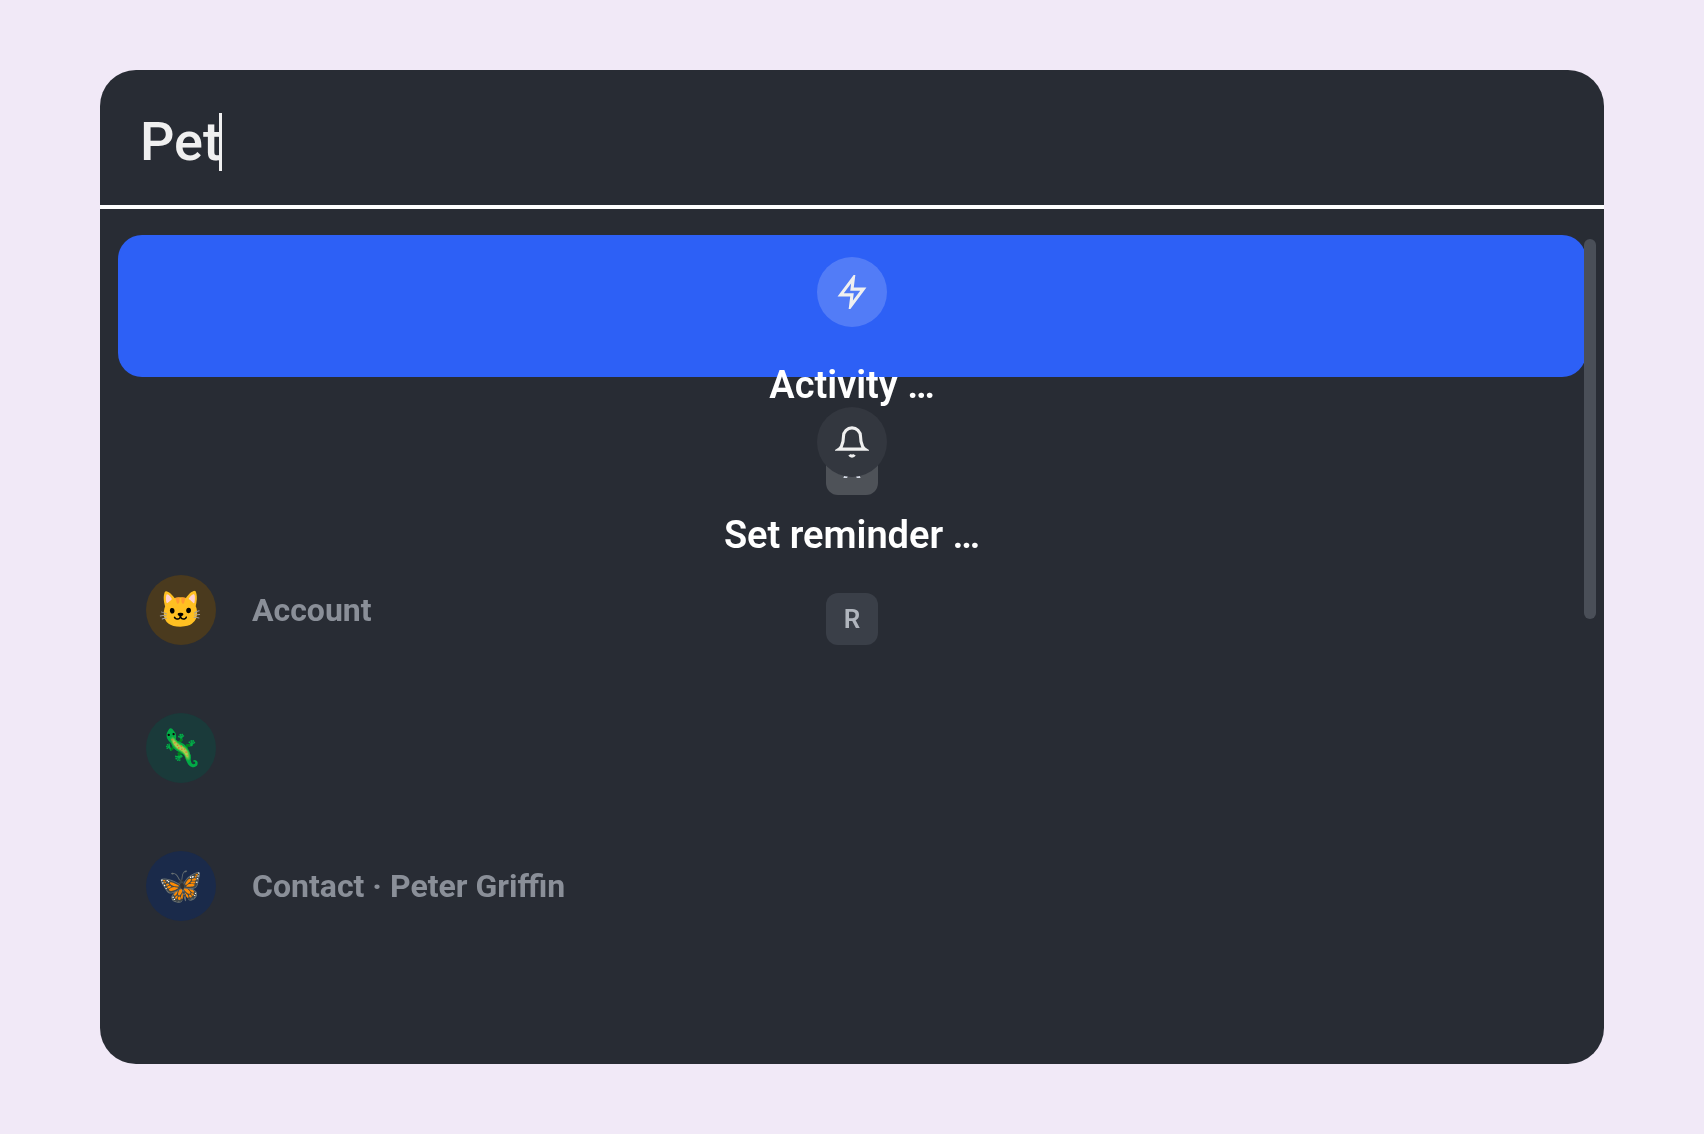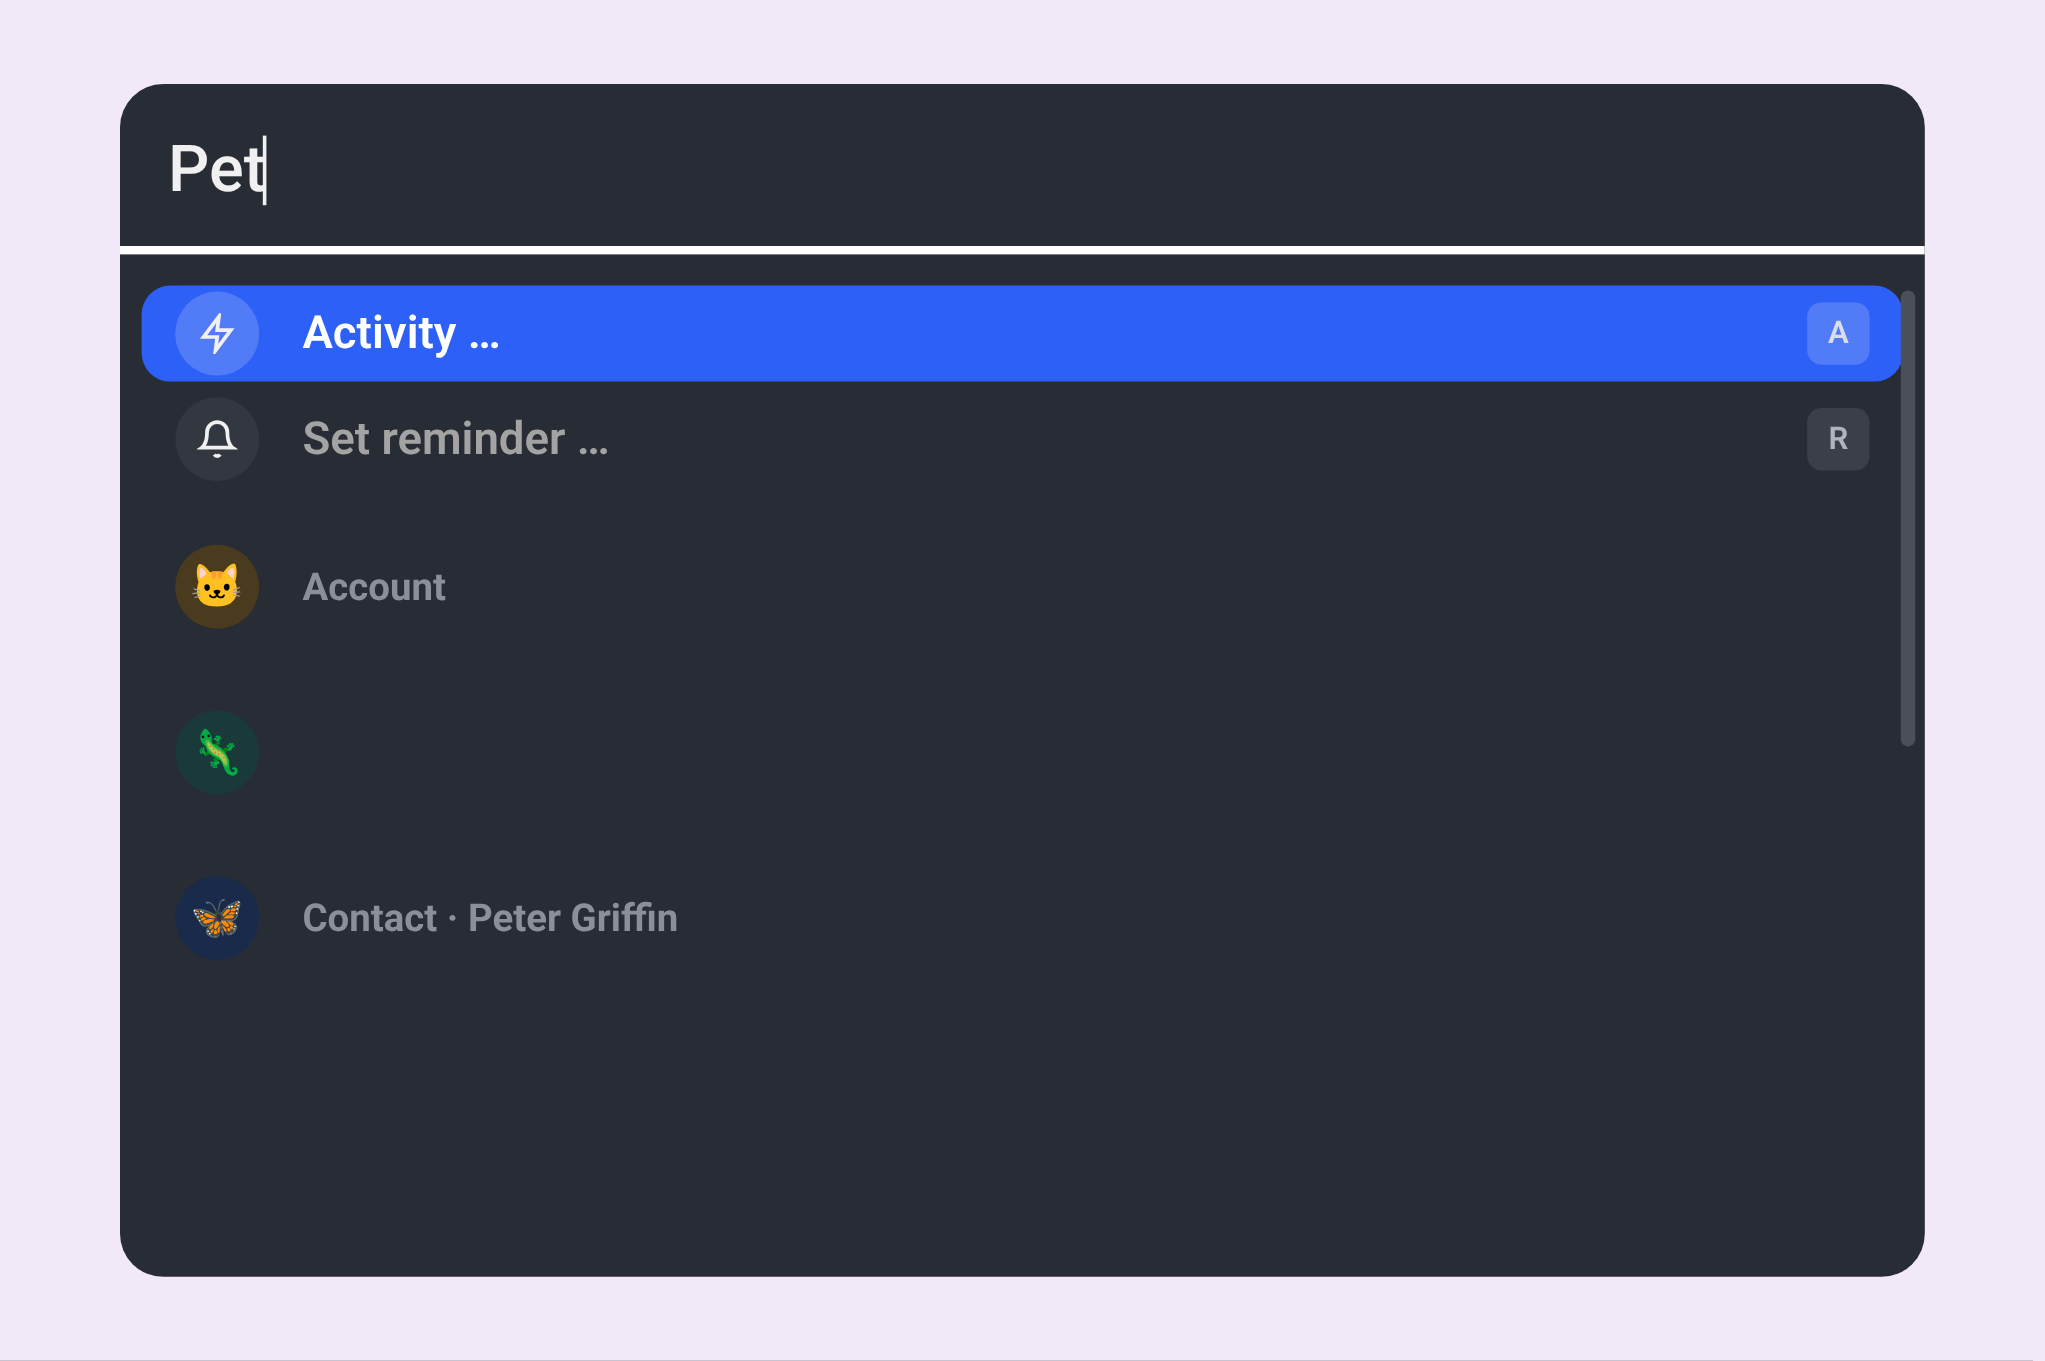--- a/index.html
+++ b/index.html
@@ -16,21 +16,21 @@
     }
     .command-palette {
       background: #282c34;
       border-radius: 36px;
       overflow: hidden;
       height: 100%;
       position: relative;
     }
     .search-area {
       padding: 40px 40px 32px 40px;
-      border-bottom: 7px solid #ffffff;
+      border-bottom: 4px solid #ffffff;
     }
     .cursor {
       display: inline-block;
       width: 3px;
       height: 58px;
       background: #f0f0f0;
       vertical-align: middle;
       margin-left: -2px;
       animation: blink 1s step-end infinite;
     }
@@ -54,21 +54,22 @@
       padding: 22px 28px;
       border-radius: 24px;
       gap: 36px;
       cursor: pointer;
       margin-bottom: 8px;
     }
     .result-item.selected {
       background: #2d60f6;
     }
     .result-item.action {
-      height: 80px;
+      height: 142px;
+      flex-direction: column;
     }
     .result-item.entity {
       height: auto;
       padding: 20px 28px;
       margin-bottom: 28px;
     }
     .icon-circle {
       width: 70px;
       height: 70px;
       border-radius: 50%;
@@ -98,21 +99,21 @@
     }
     .result-label {
       color: #ffffff;
       font-size: 38px;
       font-weight: 600;
     }
     .result-item.selected .result-label {
       color: #ffffff;
     }
     .result-item:not(.selected) .result-label {
-      color: #a3a3a3;
+      color: #ffffff;
     }
     .result-sub {
       color: #8a8f98;
       font-size: 32px;
       font-weight: 700;
     }
     .shortcut-key {
       width: 52px;
       height: 52px;
       border-radius: 12px;

